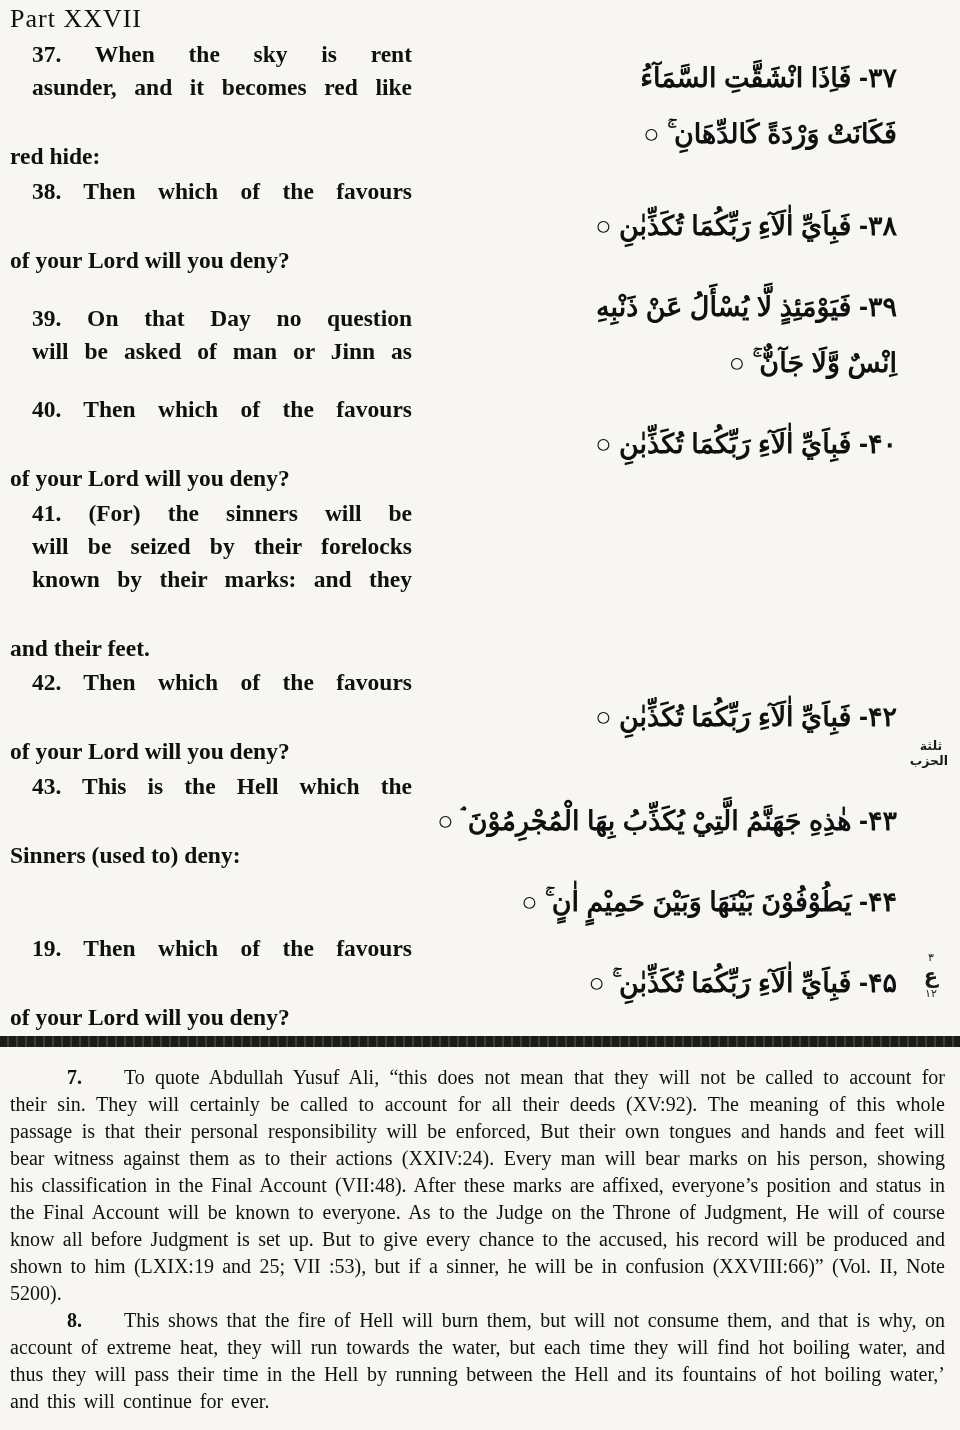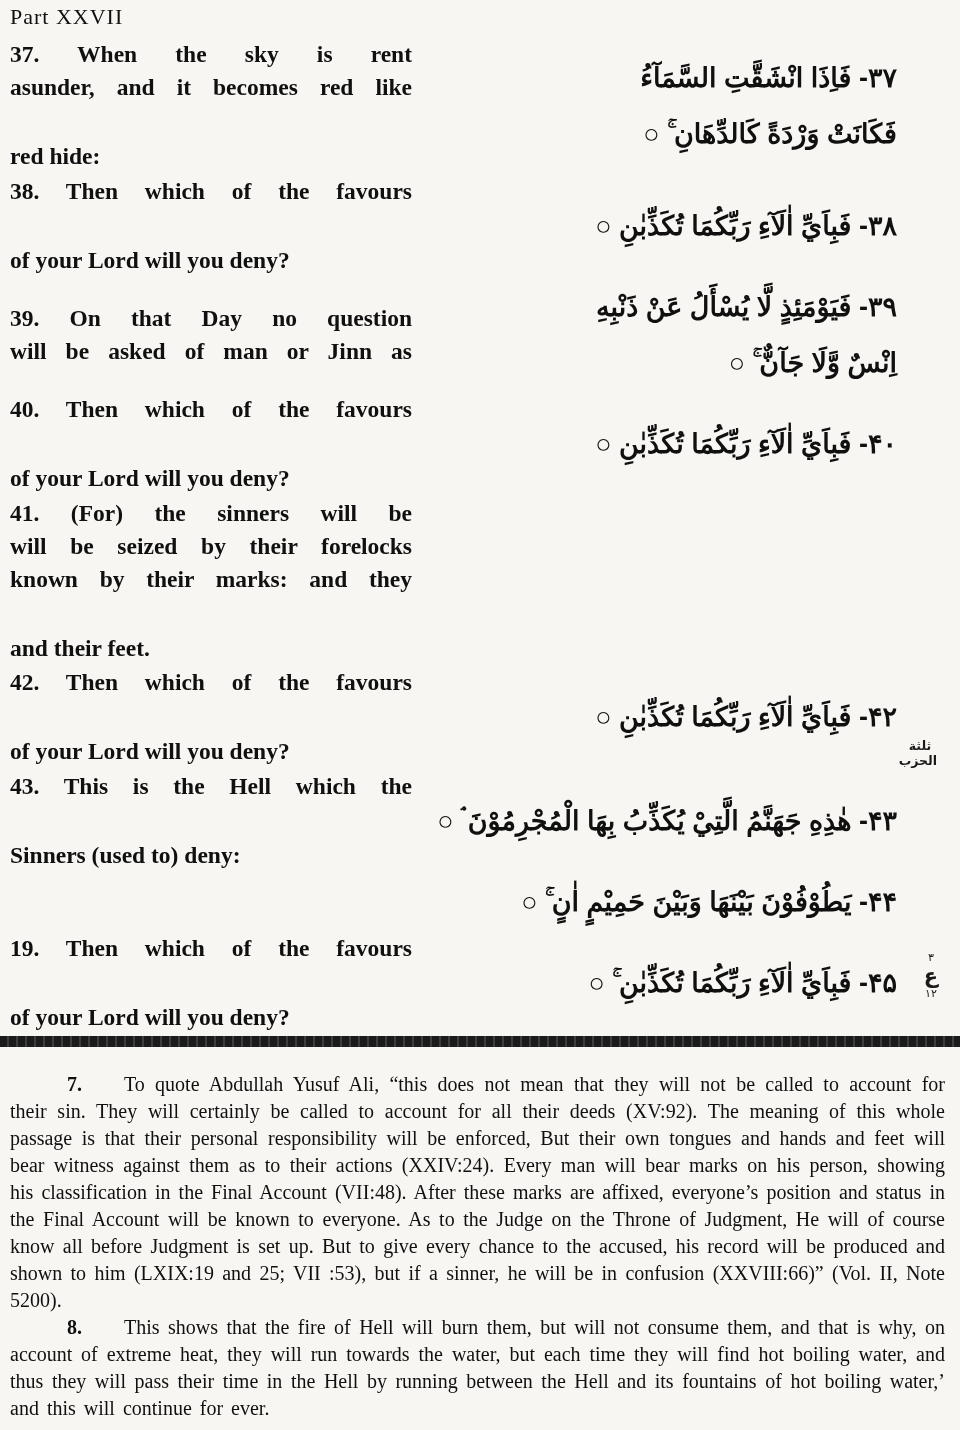--- a/index.html
+++ b/index.html
@@ -8,60 +8,60 @@
     width:960px;height:1430px;
     margin:0 auto;
     background:#f7f6f3;
     color:#101010;
     box-sizing:border-box;
     padding:4px 15px 0 10px;
     font-family:"Liberation Serif", serif;
     overflow:hidden;
   }
   
-  .header{display:flex;align-items:baseline;height:34px;font-size:22px;font-family:Liberation Serif, serif;}
+  .header{display:flex;align-items:baseline;height:34px;font-size:26px;font-family:Liberation Serif, serif;}
   .header .part{width:220px;letter-spacing:1px;}
   .header .chapter{flex:1;text-align:center;font-style:italic;}
   .header .pageno{width:220px;text-align:right;}
   
   .verses{
     height:996px;
     display:flex;flex-direction:column;justify-content:space-between;
   }
   .verse-row{display:flex;align-items:center;justify-content:space-between;}
   .en{width:402px;font-weight:bold;font-size:23.5px;line-height:33px;}
-  .en-line.j{text-align:justify;text-align-last:justify;text-justify:inter-word;}
+  .en-line.j{text-align:justify;text-align-last:justify;text-justify:inter-word;margin-left:22px;}
   .en-line.last{text-align:left;margin-top:36px;}
   .ref{font-size:0.55em;vertical-align:super;line-height:0;}
   .ar{
     flex:1;
     margin-right:48px;
     direction:rtl;
     text-align:right;
     font-family:Liberation Sans, sans-serif;
     font-weight:bold;
     font-size:27px;
     line-height:56px;
   }
   .ar-line{white-space:nowrap;}
   
   .marker{position:absolute;direction:rtl;text-align:center;
     font-family:"DejaVu Sans", sans-serif;color:#1a1a1a;}
-  .marker-hizb{right:23px;top:738px;width:34px;font-size:12.5px;line-height:15px;font-weight:bold;}
+  .marker-hizb{right:12px;top:738px;width:34px;font-size:12.5px;line-height:15px;font-weight:bold;}
   .marker-ruku{right:14px;top:952px;width:30px;line-height:1;}
   .marker-ruku .tiny{font-size:11px;display:block;line-height:12px;}
   .marker-ruku .ain{font-size:21px;font-weight:bold;display:block;line-height:24px;}
   
   .bar{
     height:11px;
     margin:2px -15px 0 -10px;
     background:repeating-linear-gradient(90deg,#1b1b1b 0 7px,#3d3d3d 7px 9px);
   }
   
-  .footnotes{padding-top:24px;font-size:20px;line-height:27px;word-spacing:3px;}
+  .footnotes{padding-top:17px;font-size:20px;line-height:27px;word-spacing:3px;}
   .fn{margin:0;text-align:justify;text-justify:inter-word;text-indent:57px;}
   .fn-num{font-weight:bold;margin-right:42px;}
 </style>
 </head>
 <body>
 
 <div class="page">
 
   <div class="header">
     <span class="part">Part XXVII</span>

